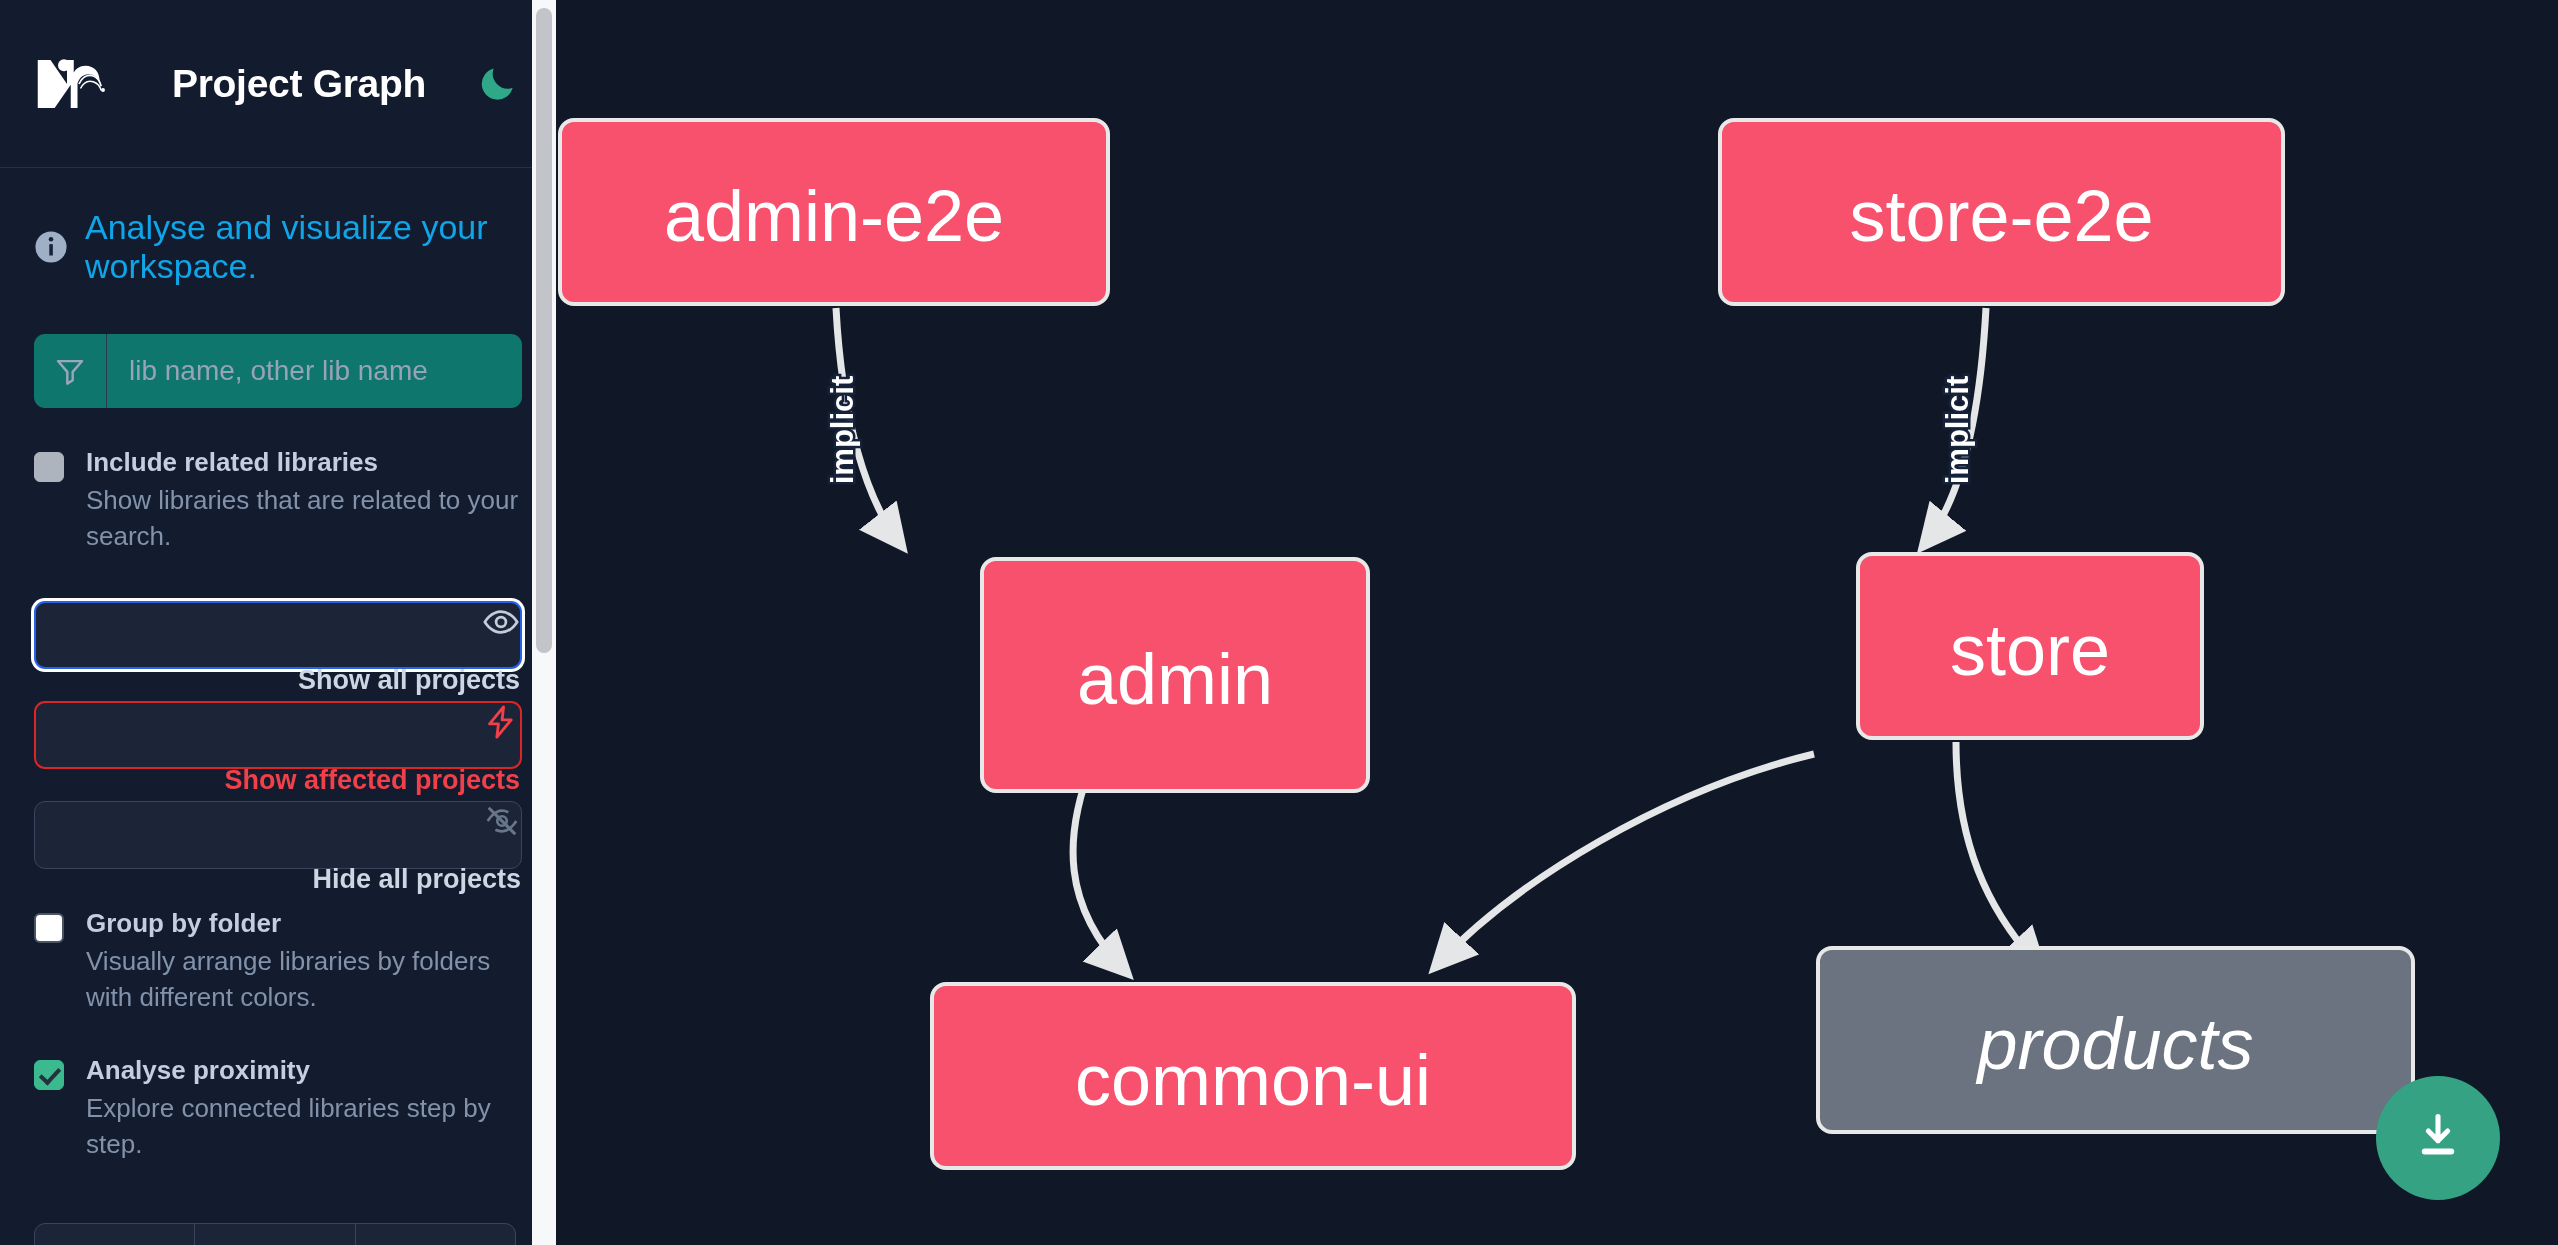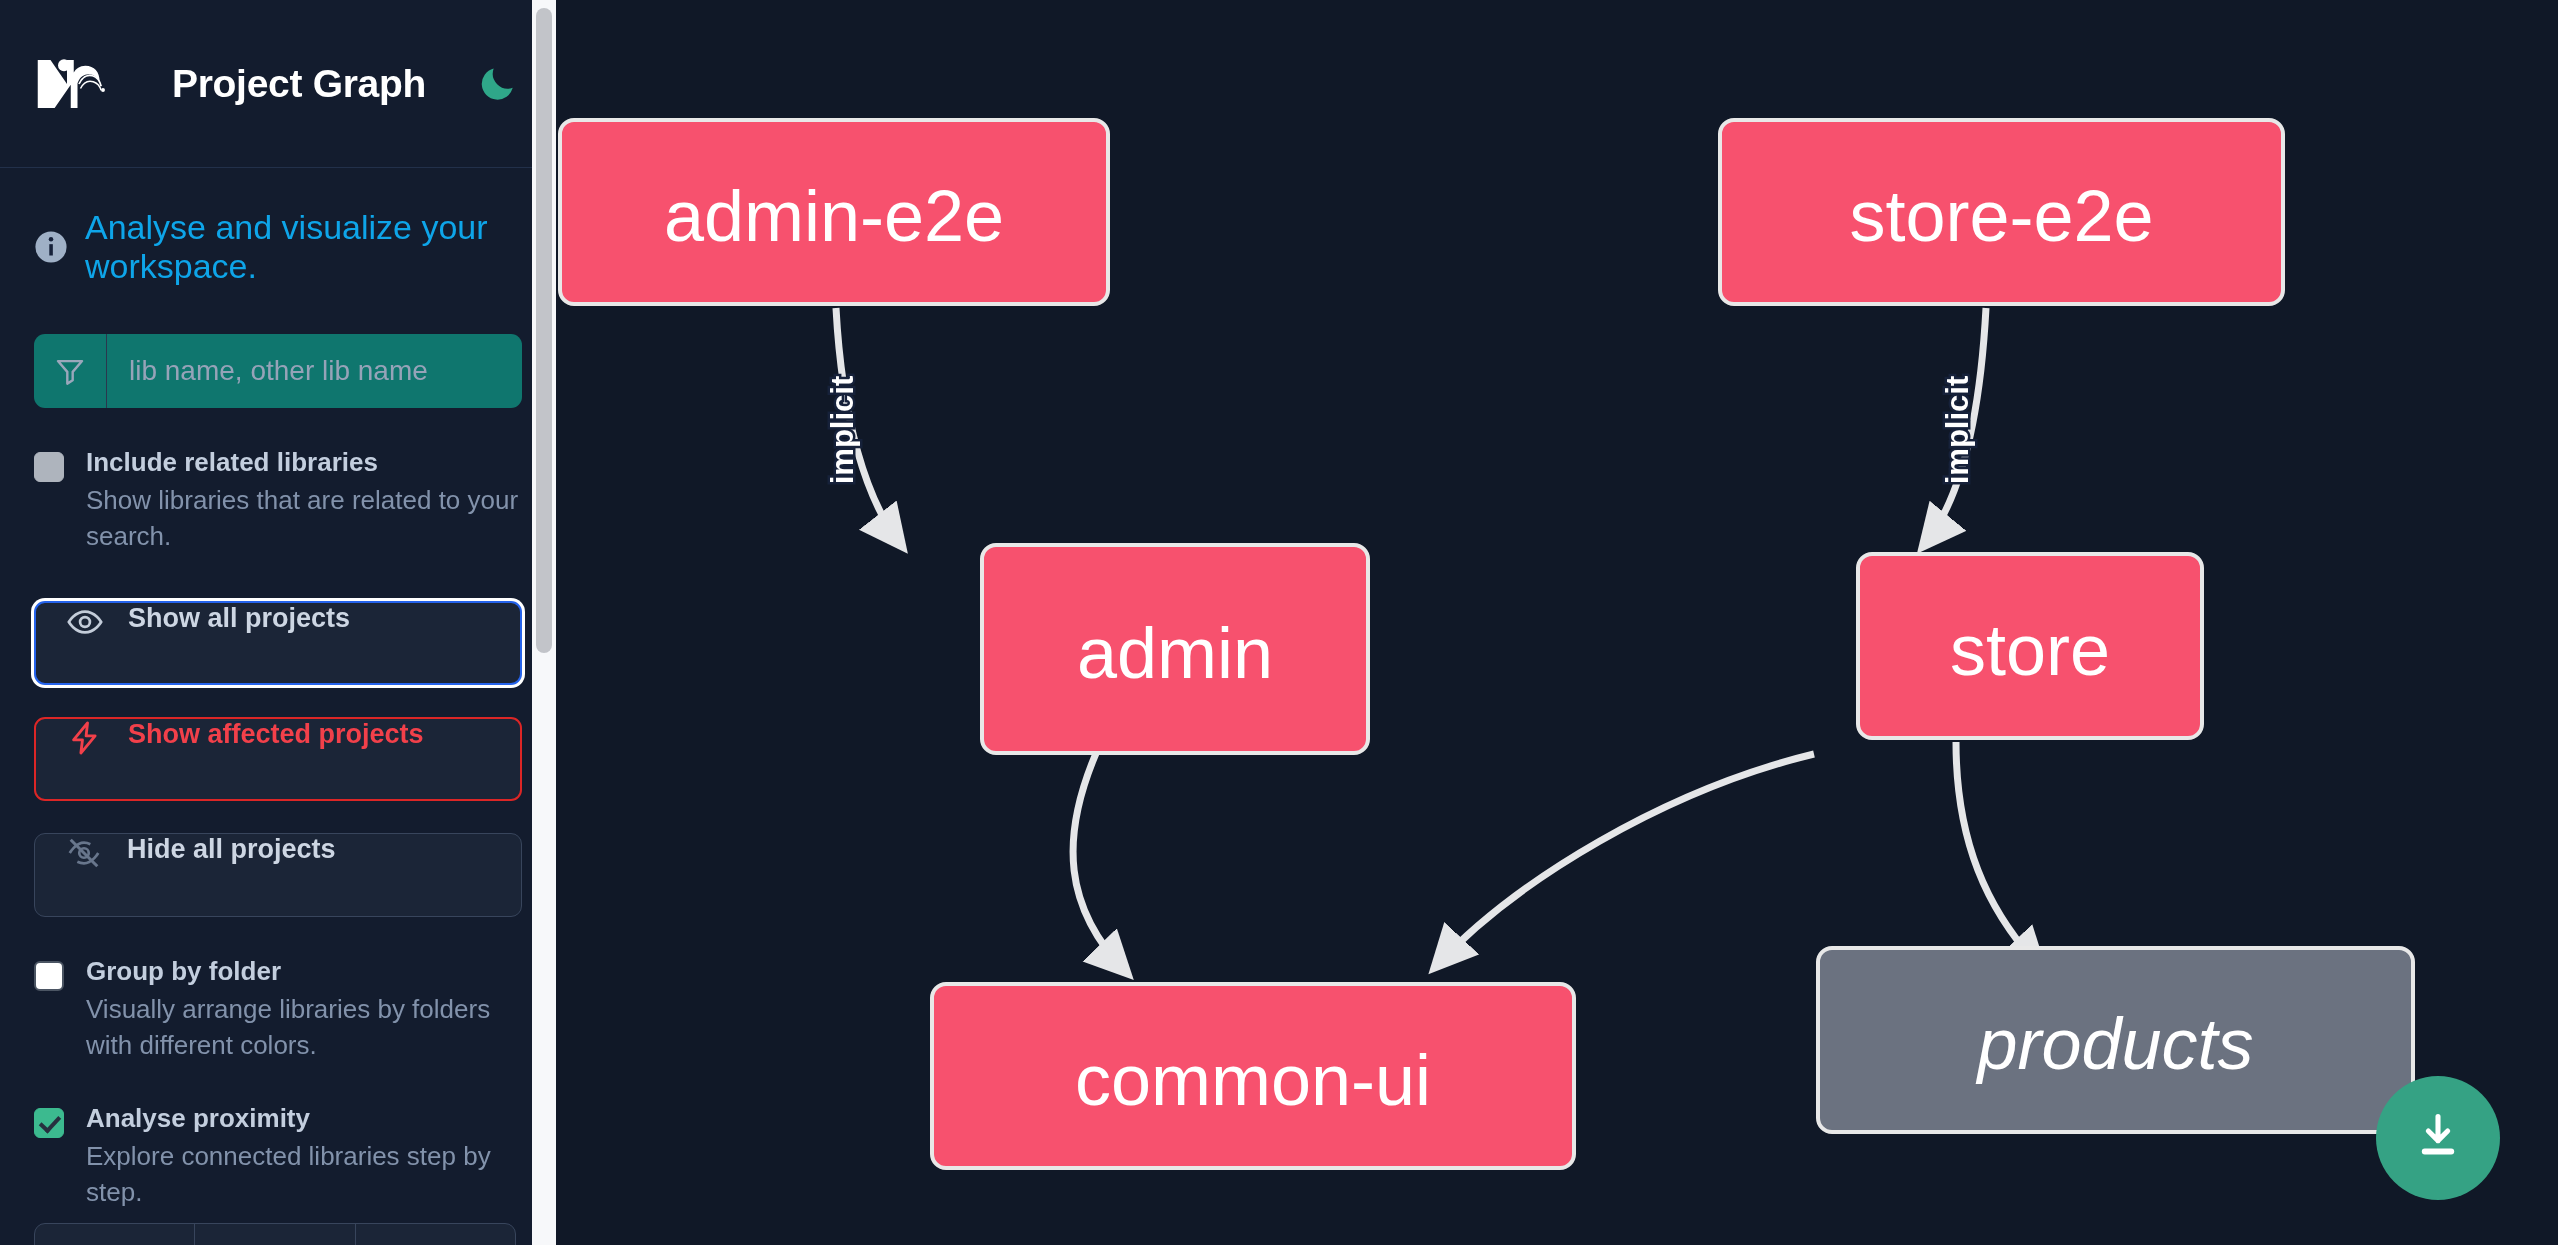--- a/index.html
+++ b/index.html
@@ -68,24 +68,25 @@
   .cb-checked:after{
     content:"";position:absolute;left:9px;top:3px;width:8px;height:16px;
     border:solid #27303f;border-width:0 4px 4px 0;transform:rotate(43deg);
   }
   .cb-texts{display:flex;flex-direction:column;}
   .cb-title{color:#c3cede;font-size:26px;font-weight:700;line-height:1.28;}
   .cb-desc{color:#8292ab;font-size:26px;line-height:1.38;margin-top:4px;max-width:440px;}
   
   .btn-stack{padding:0 34px;margin-top:46px;}
   .gbtn{
-    height:84px;border-radius:11px;box-sizing:border-box;
-    display:flex;align-items:flex-start;gap:24px;
+    height:68px;border-radius:11px;box-sizing:border-box;
+    display:flex;align-items:flex-end;gap:24px;
     padding-left:30px;cursor:pointer;background:#1b2537;
     margin-bottom:32px;
+    flex-direction:column;
   }
   #btn-show-all{
     border:2px solid #2563eb;
     box-shadow:0 0 0 3px #ffffff;
   }
   #btn-show-affected{border:2px solid #dc2626;background:#1b2537;}
   #btn-hide-all{border:1px solid #38455c;background:#1b2537;}
   .btn-label{font-size:27px;font-weight:700;color:#cdd6e3;white-space:nowrap;}
   .btn-label-red{color:#f2404a;}
   .gicon{width:38px;height:38px;flex:0 0 auto;display:flex;align-items:center;justify-content:center;}
@@ -266,21 +267,21 @@
   </svg>
 
   <div class="node node-red" style="left:2px;top:118px;width:552px;height:188px;">
     <span class="node-label">admin-e2e</span>
   </div>
 
   <div class="node node-red" style="left:1162px;top:118px;width:567px;height:188px;">
     <span class="node-label">store-e2e</span>
   </div>
 
-  <div class="node node-red" style="left:424px;top:543px;width:390px;height:212px;">
+  <div class="node node-red" style="left:424px;top:557px;width:390px;height:236px;">
     <span class="node-label">admin</span>
   </div>
 
   <div class="node node-red" style="left:1300px;top:552px;width:348px;height:188px;">
     <span class="node-label">store</span>
   </div>
 
   <div class="node node-red" style="left:374px;top:982px;width:646px;height:188px;">
     <span class="node-label">common-ui</span>
   </div>

